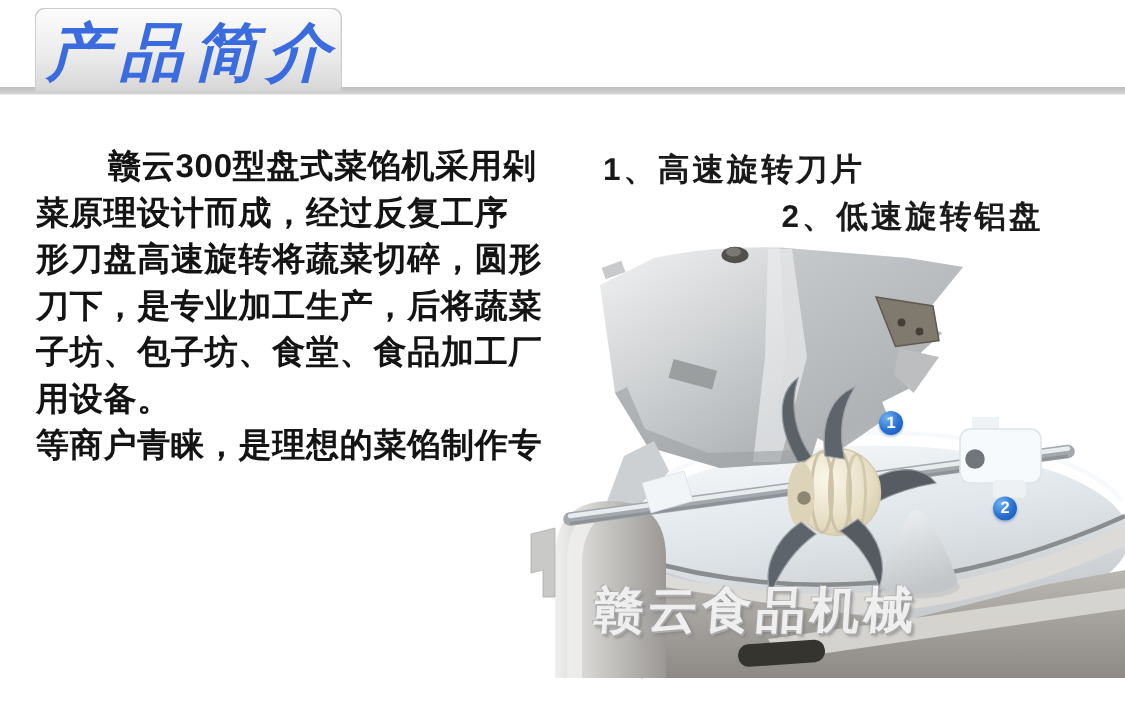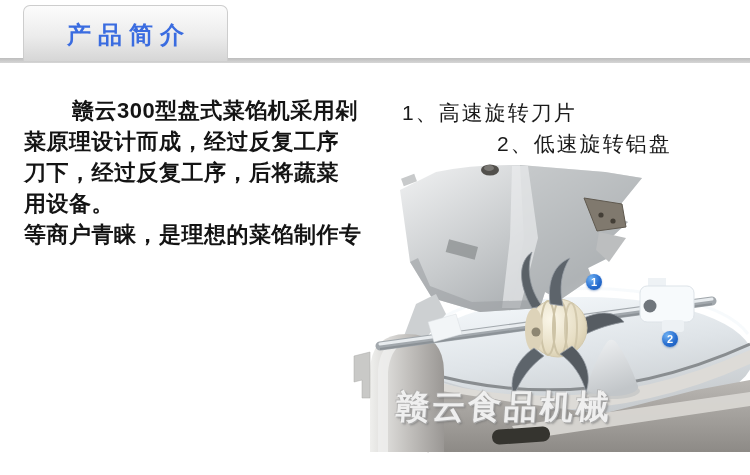--- a/index.html
+++ b/index.html
@@ -6,34 +6,34 @@
   body{width:750px;height:475px;position:relative;overflow:hidden;
        font-family:"Liberation Sans","DejaVu Sans",sans-serif;}
 
   
   .header-rule{position:absolute;left:0;top:58px;width:750px;height:5px;
     background:linear-gradient(180deg,#bdbdbd,#cccccc 60%,#d6d6d6);z-index:1;}
   .header-tab{position:absolute;left:23px;top:5px;width:205px;height:56px;
     background:linear-gradient(180deg,#fcfcfc 0%,#ececec 55%,#d6d6d6 100%);
     border:1px solid #cdcdcd;border-bottom:none;border-radius:7px 7px 0 0;
     box-sizing:border-box;z-index:2;display:flex;align-items:center;justify-content:center;}
-  .header-tab span{color:#3a6ce0;font-size:24px;font-weight:bold;letter-spacing:7px;
-    padding-left:7px;transform:translateY(1px);}
+  .header-tab span{color:#3a6ce0;font-size:42px;font-weight:bold;letter-spacing:7px;
+    padding-left:7px;transform:translateY(1px);font-style:italic;}
 
   
   .intro{position:absolute;left:24px;top:95px;width:345px;z-index:2;}
   .intro p{margin:0;font-size:22px;line-height:31px;font-weight:bold;color:#141414;
     letter-spacing:0.5px;white-space:nowrap;}
   .intro p.first{padding-left:48px;}
 
   
-  .callout{position:absolute;font-size:21px;font-weight:normal;color:#1a1a1a;
+  .callout{position:absolute;font-size:21px;font-weight:bold;color:#1a1a1a;
     letter-spacing:2px;white-space:nowrap;z-index:3;}
   .callout.c1{left:402px;top:99px;}
-  .callout.c2{left:497px;top:130px;}
+  .callout.c2{left:521px;top:130px;}
 
   
   .photo{position:absolute;left:352px;top:158px;width:398px;height:296px;z-index:1;}
 
   .watermark{position:absolute;left:396px;top:385px;z-index:4;
     font-size:33px;font-weight:bold;letter-spacing:3px;white-space:nowrap;
     color:rgba(252,252,252,0.85);transform:skewX(-4deg);
     text-shadow:1px 1px 0 #a9a9a9,2px 2px 2px rgba(110,110,110,.55),
                 -1px -1px 0 rgba(170,170,170,.6);}
 
@@ -48,21 +48,23 @@
 <body>
 
 <div class="header-rule"></div>
 <div class="header-tab">
   <span>产品简介</span>
 </div>
 
 <div class="intro">
   <p class="first">赣云300型盘式菜馅机采用剁</p>
   <p>菜原理设计而成，经过反复工序</p>
-  <p>刀下，经过反复工序，后将蔬菜</p>
+  <p>形刀盘高速旋转将蔬菜切碎，圆形</p>
+  <p>刀下，是专业加工生产，后将蔬菜</p>
+  <p>子坊、包子坊、食堂、食品加工厂</p>
   <p>用设备。</p>
   <p>等商户青睐，是理想的菜馅制作专</p>
 </div>
 
 <div class="callout c1">1、高速旋转刀片</div>
 <div class="callout c2">2、低速旋转铝盘</div>
 
 <svg class="photo" viewBox="0 0 398 296" xmlns="http://www.w3.org/2000/svg">
   <defs>
     <linearGradient id="gAlum" x1="0" y1="0" x2="1" y2="1">

